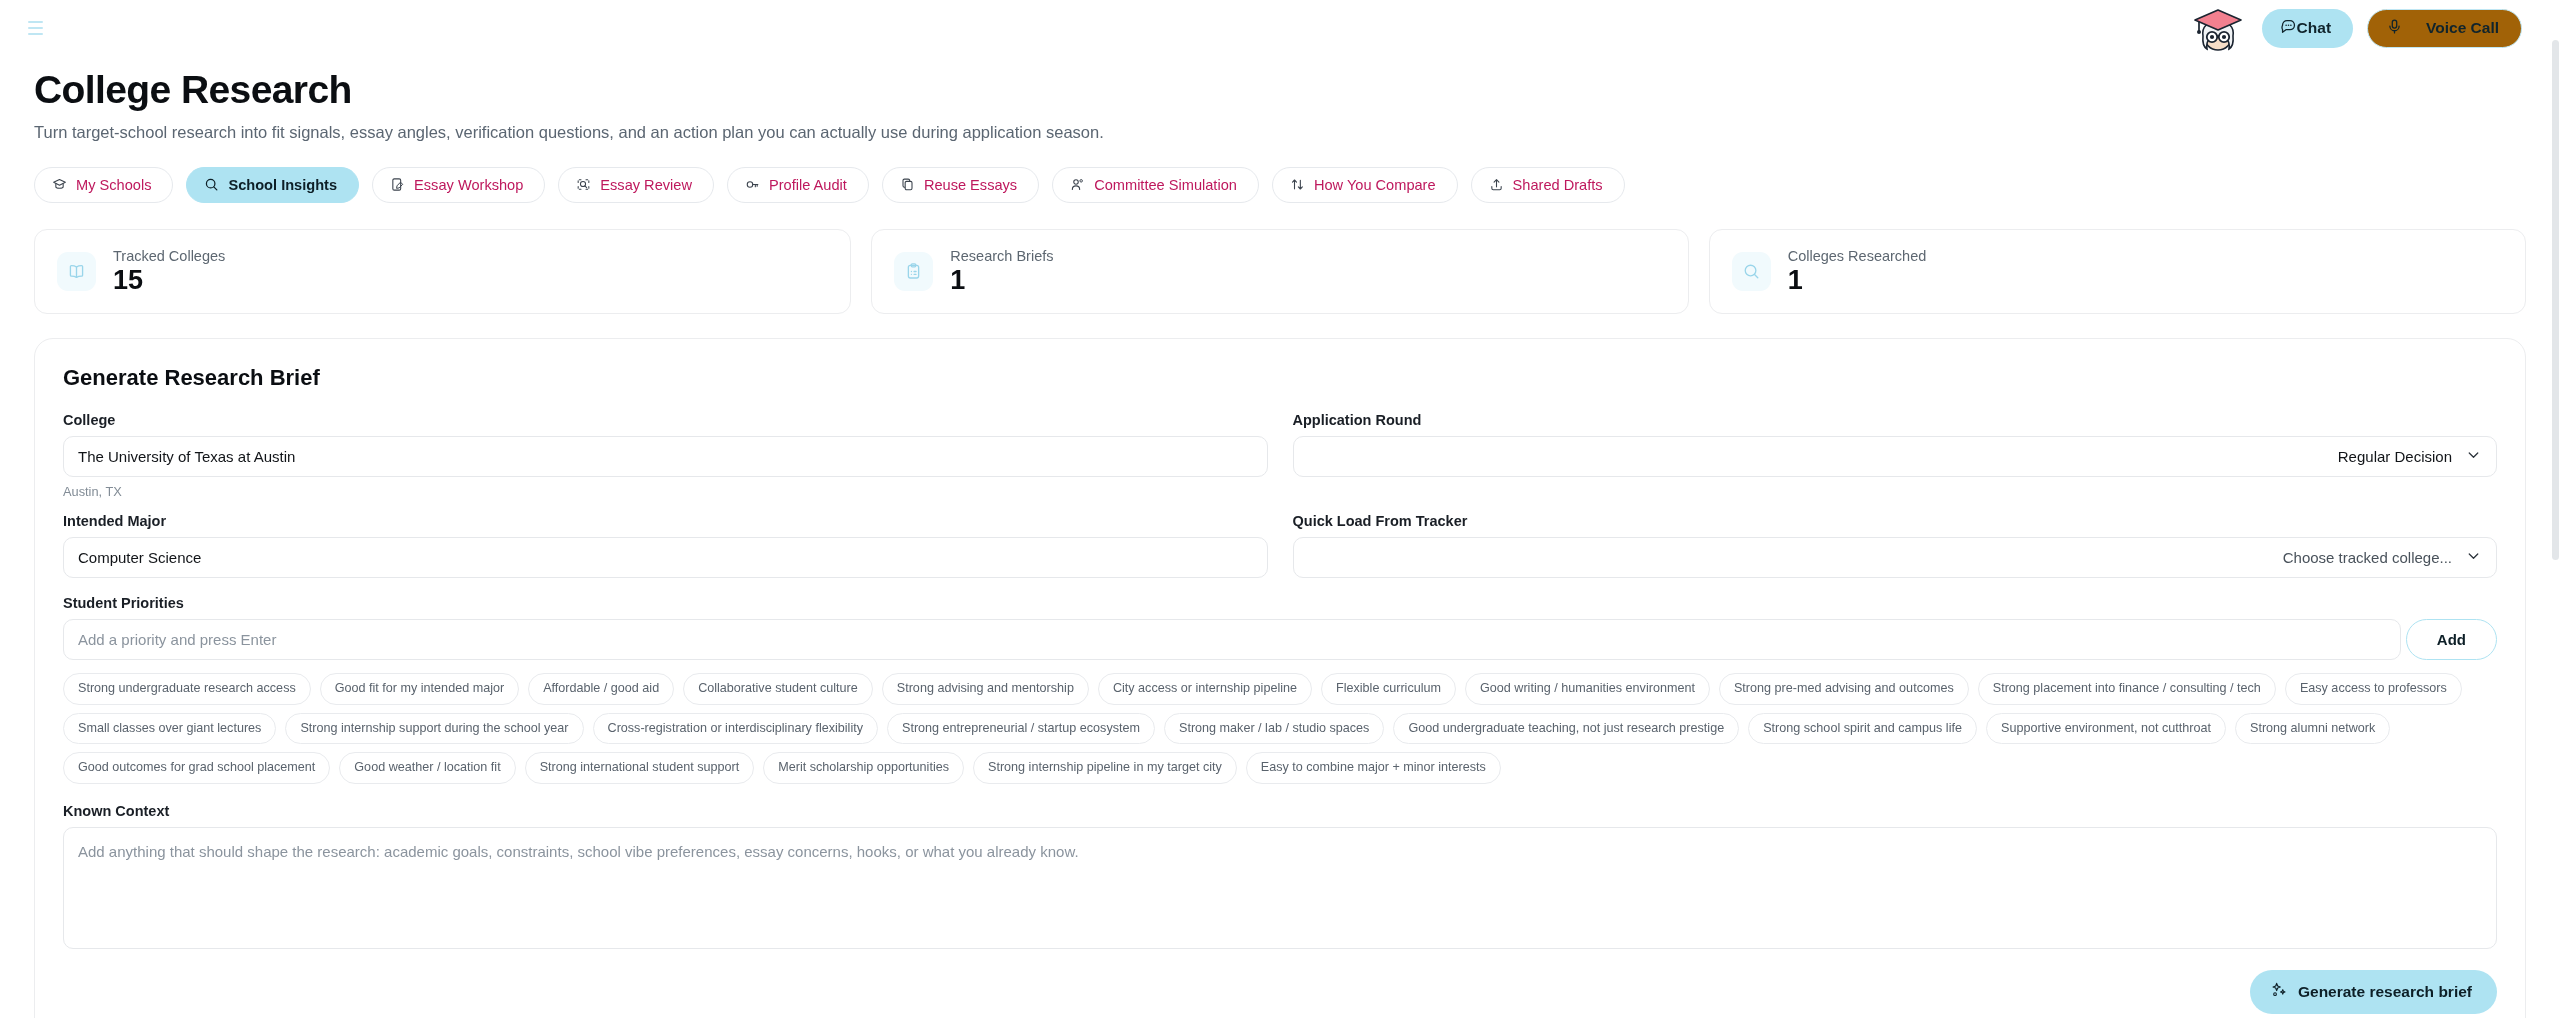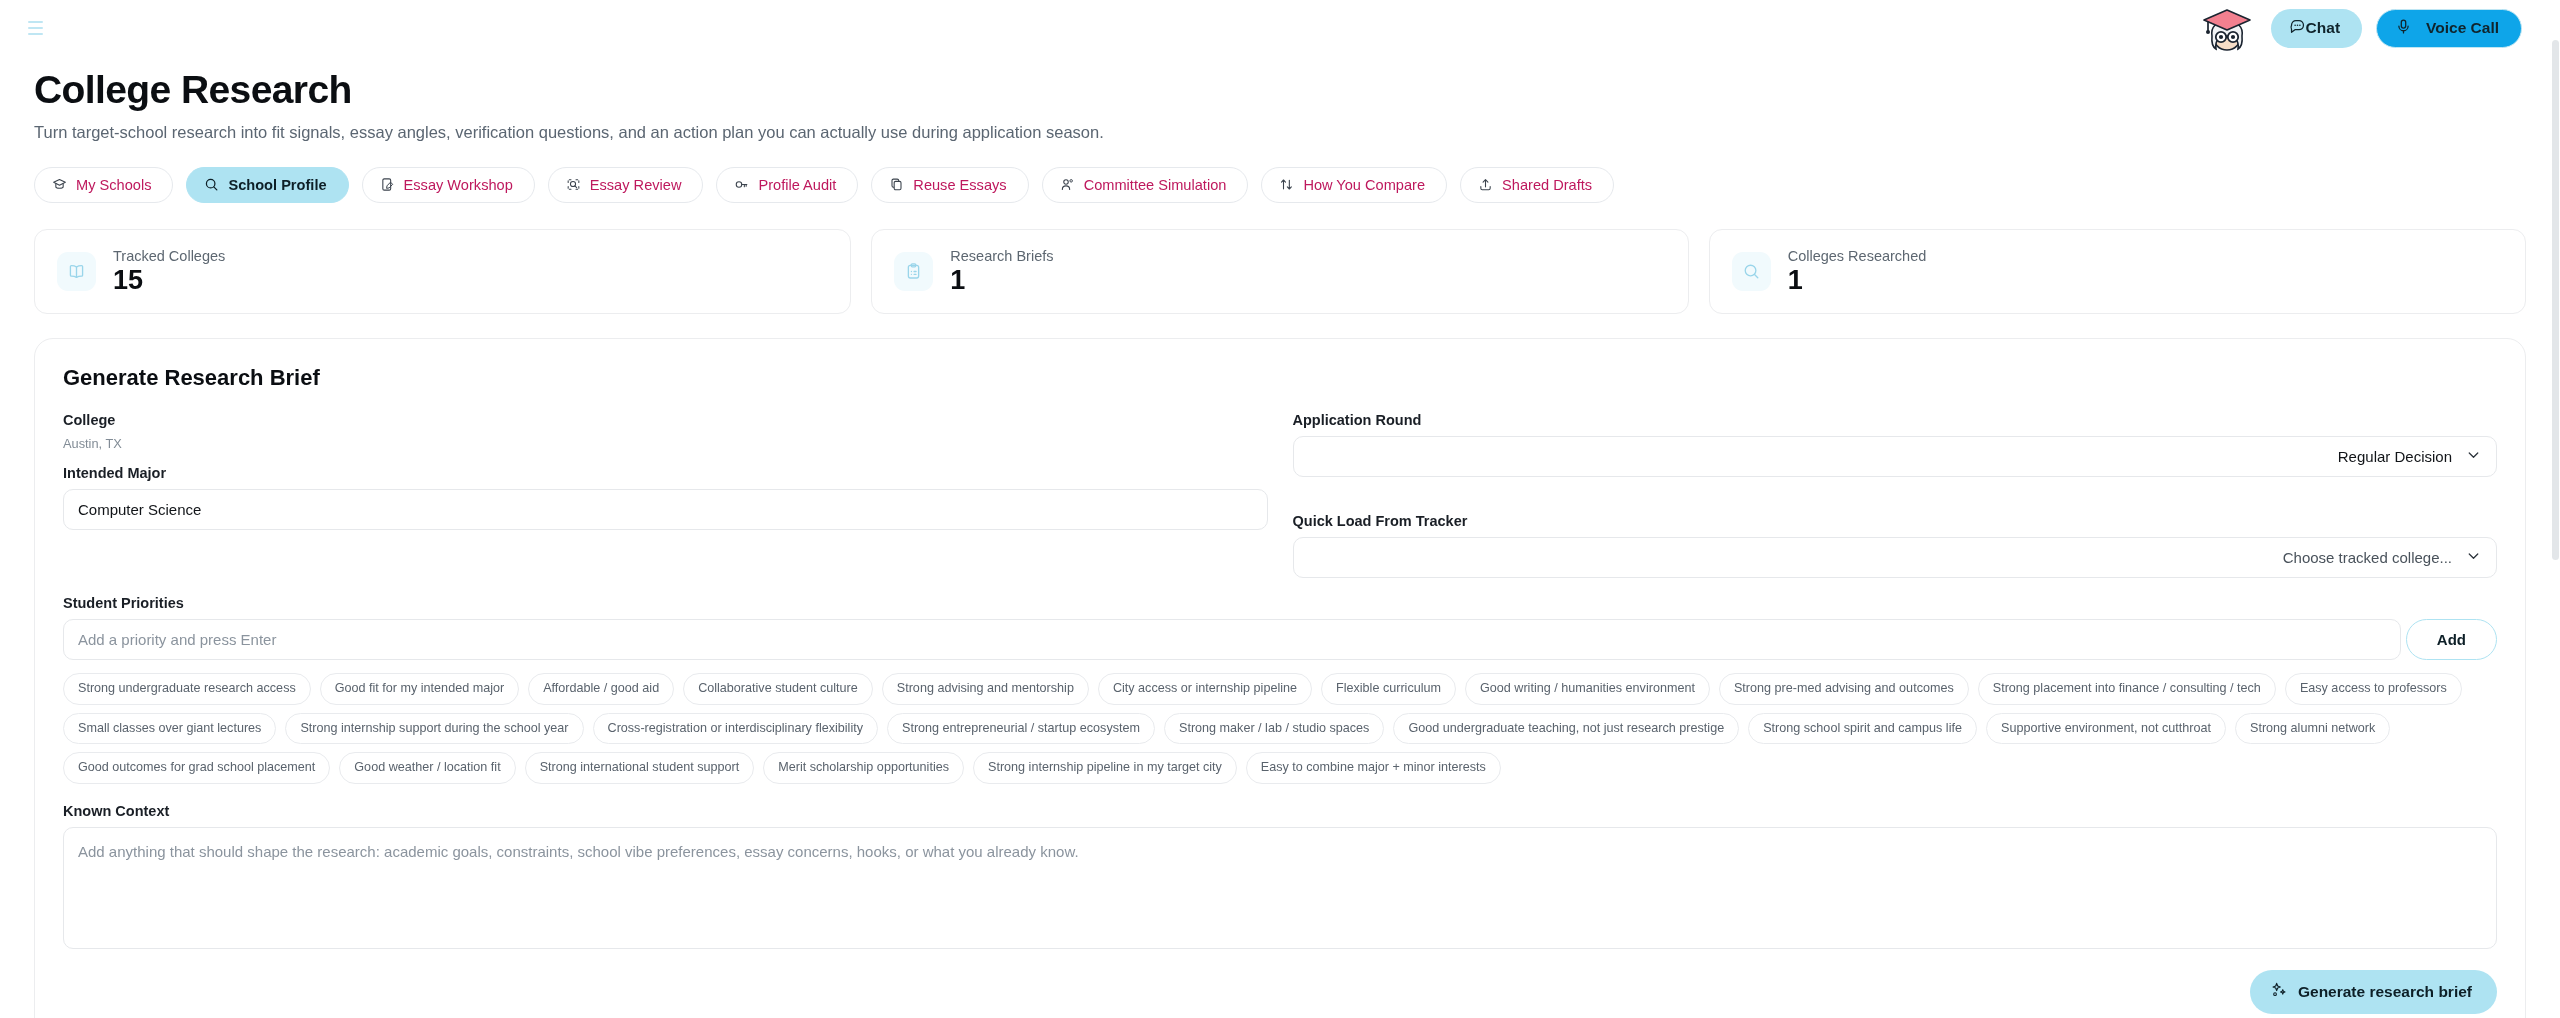--- a/index.html
+++ b/index.html
@@ -43,22 +43,22 @@
   .btn-chat {
     display: inline-flex; align-items: center; 
     background: #aee3f2;
     border: none; border-radius: 999px;
     padding: 9px 22px 9px 18px;
     font-size: 15.5px; font-weight: 700; color: #10242c;
     cursor: pointer;
     font-family: "Liberation Sans", sans-serif;
   }
   .btn-voice {
-    display: inline-flex; align-items: center; gap: 14px;
-    background: #0ea5e9;
+    display: inline-flex; align-items: center; gap: 23px;
+    background: #a16207;
     border: 1.6px solid #bfe6f3; border-radius: 999px;
     padding: 8px 22px 8px 18px;
     font-size: 15.5px; font-weight: 700; color: #10242c;
     cursor: pointer;
     font-family: "Liberation Sans", sans-serif;
   }
 
   
   .page-wrap { padding: 0 34px; }
   .page-title {
@@ -285,21 +285,21 @@
       <span>My Schools</span>
     </div>
 
     <div class="tab active">
       <span>
         <svg width="15" height="15" viewBox="0 0 18 18" fill="none">
             <circle cx="8" cy="8" r="5.1" stroke="#0d1f27" stroke-width="1.5"></circle>
             <path d="M11.8 11.8L15.4 15.4" stroke="#0d1f27" stroke-width="1.5" stroke-linecap="round"></path>
           </svg>
       </span>
-      <span>School Profile</span>
+      <span>School Insights</span>
     </div>
 
     <div class="tab">
       <span>
         <svg width="15" height="15" viewBox="0 0 18 18" fill="none">
             <rect x="3.4" y="2.2" width="9.4" height="13.5" rx="1.7" stroke="#3b434d" stroke-width="1.3"></rect>
             <path d="M12.6 6.2l2.6 2.6-4.3 4.3-3 .5.5-3 4.2-4.4z" stroke="#3b434d" stroke-width="1.2" stroke-linejoin="round"></path>
           </svg>
       </span>
       <span>Essay Workshop</span>
@@ -412,20 +412,21 @@
   </div>
 
   <div class="panel">
     <div class="panel-title">Generate Research Brief</div>
 
     <div class="grid2">
 
       <div>
         <div class="field">
           <label class="field-label">College</label>
+          <input class="input" type="text" value="The University of Texas at Austin" style="">
         </div>
         <div class="helper">Austin, TX</div>
 
         <div class="field">
           <label class="field-label">Intended Major</label>
           <input class="input" type="text" value="Computer Science" style="">
         </div>
       </div>
 
       <div>

